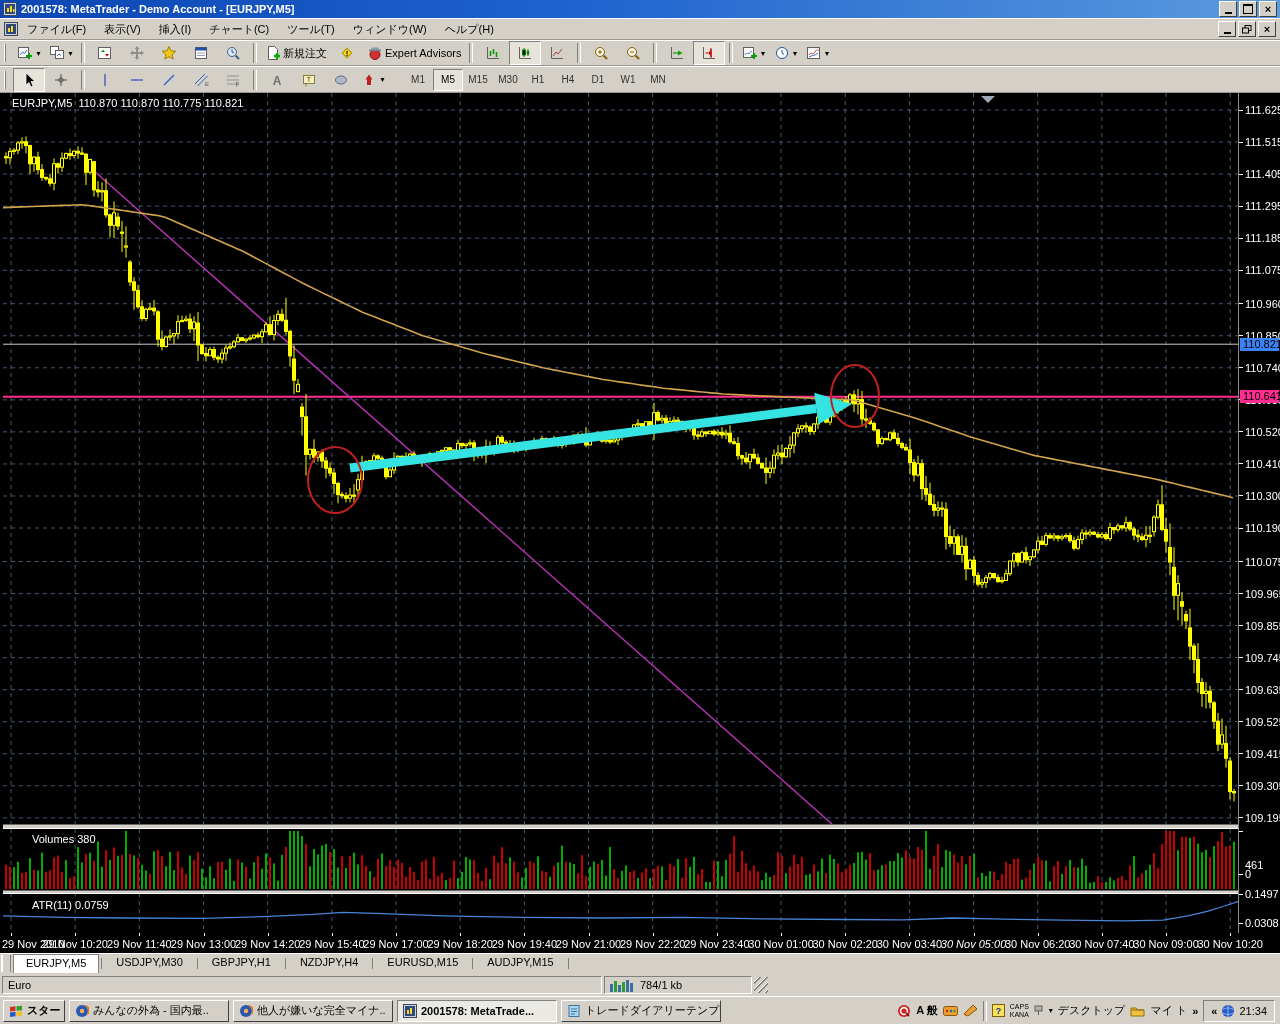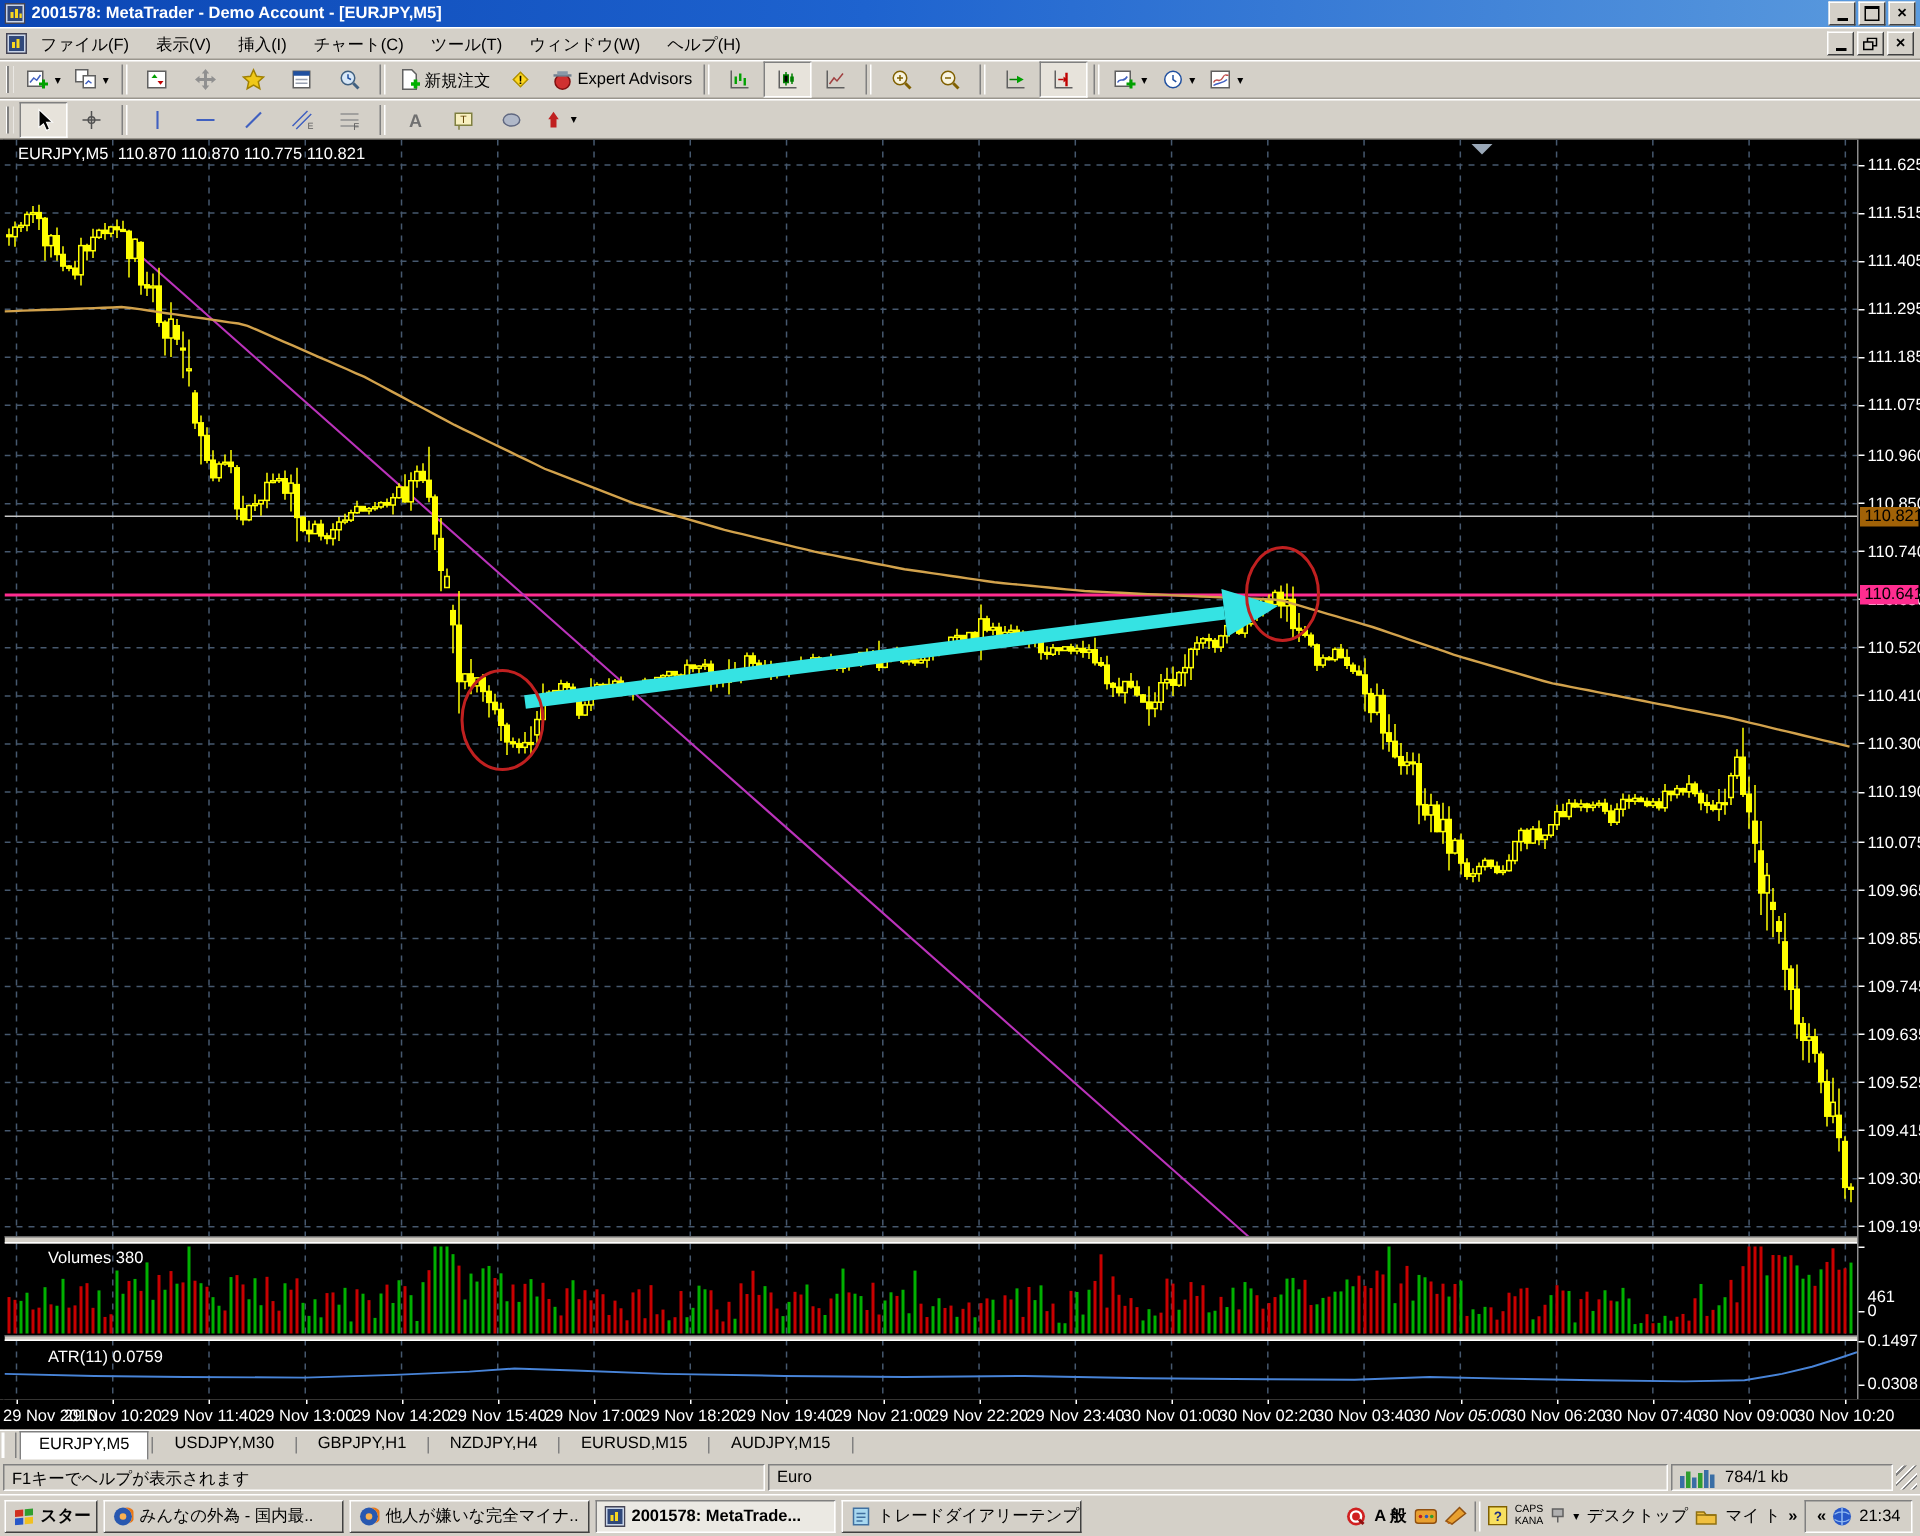--- a/index.html
+++ b/index.html
@@ -345,20 +345,31 @@
       <svg width="16" height="16">
           <ellipse cx="8" cy="8" rx="5.5" ry="4" fill="#b0b8c8" stroke="#606880"></ellipse>
         </svg>
     </span>
     <span class="tbtn">
       <svg width="16" height="16">
           <path d="M8 2.5l3.5 5H10v5.5H6V7.5H4.5z" fill="#c02020"></path>
         </svg>
         <span class="dd">▾</span>
     </span>
+    <span class="tfgroup" id="tfgroup">
+        <span class="tfbtn">M1</span>
+        <span class="tfbtn pressed">M5</span>
+        <span class="tfbtn">M15</span>
+        <span class="tfbtn">M30</span>
+        <span class="tfbtn">H1</span>
+        <span class="tfbtn">H4</span>
+        <span class="tfbtn">D1</span>
+        <span class="tfbtn">W1</span>
+        <span class="tfbtn">MN</span>
+      </span>
   </div>
 
   <div class="chartframe"></div>
   <div class="chartwrap">
     <div class="plot">
       <svg id="chart-svg" width="1235" height="840">
           <line x1="8" y1="0" x2="8" y2="839" stroke="#46586E" stroke-dasharray="4 4"></line>
           <line x1="72.17" y1="0" x2="72.17" y2="839" stroke="#46586E" stroke-dasharray="4 4"></line>
           <line x1="136.34" y1="0" x2="136.34" y2="839" stroke="#46586E" stroke-dasharray="4 4"></line>
           <line x1="200.51" y1="0" x2="200.51" y2="839" stroke="#46586E" stroke-dasharray="4 4"></line>
@@ -1395,21 +1406,21 @@
         <div class="pxlabel" style="top: 718.859px;">109.195</div>
         <div class="pxtick" style="top: 737.5px;"></div>
         <div class="pxlabel" style="top: 766px;">461</div>
         <div class="pxtick" style="top: 780.5px;"></div>
         <div class="pxlabel" style="top: 775px;">0</div>
         <div class="pxtick" style="top: 800.5px;"></div>
         <div class="pxlabel" style="top: 795px;">0.1497</div>
         <div class="pxtick" style="top: 829.5px;"></div>
         <div class="pxlabel" style="top: 824px;">0.0308</div>
         <div class="pricebox" style="top: 297.139px; background: rgb(255, 45, 144);">110.641</div>
-        <div class="pricebox" style="top: 244.705px; background: #a16207;">110.821</div>
+        <div class="pricebox" style="top: 244.705px; background: #3b82f6;">110.821</div>
       </div>
   </div>
 
   <div class="taxis" id="taxis">
       <div class="ttick" style="left: 11px;"></div>
       <div class="tlabel" style="left: 2px;">29 Nov 2010</div>
       <div class="ttick" style="left: 75.17px;"></div>
       <div class="tlabel" style="left: 75.17px; transform: translateX(-50%);">29 Nov 10:20</div>
       <div class="ttick" style="left: 139.34px;"></div>
       <div class="tlabel" style="left: 139.34px; transform: translateX(-50%);">29 Nov 11:40</div>
@@ -1459,23 +1470,20 @@
       <div class="tabsep"></div>
       <div class="tab">NZDJPY,H4</div>
       <div class="tabsep"></div>
       <div class="tab">EURUSD,M15</div>
       <div class="tabsep"></div>
       <div class="tab">AUDJPY,M15</div>
       <div class="tabsep"></div>
     </div>
 
   <div class="statusbar">
-    <div class="panel p-help">
-        <span>F1キーでヘルプが表示されます</span>
-      </div>
     <div class="panel p-center">
         <span>Euro</span>
       </div>
     <div class="panel p-net">
       <span>
         <svg width="24" height="13">
             <rect x="0" y="5" width="3" height="8" fill="#3a6ea5"></rect>
             <rect x="4" y="2" width="3" height="11" fill="#2f9e2f"></rect>
             <rect x="8" y="6" width="3" height="7" fill="#3a6ea5"></rect>
             <rect x="12" y="3" width="3" height="10" fill="#2f9e2f"></rect>

